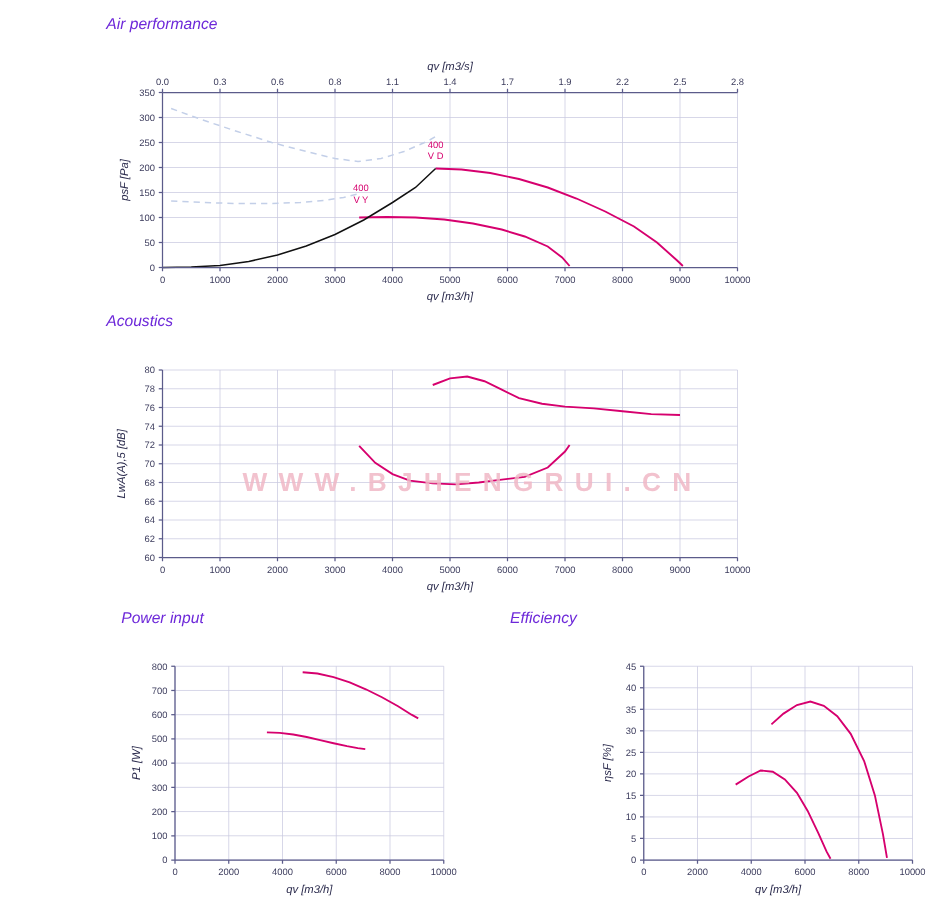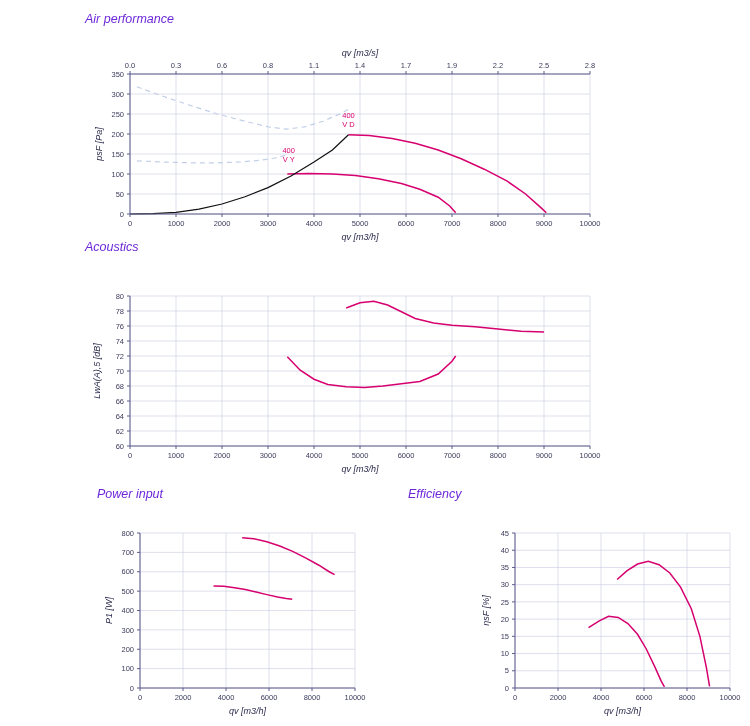--- a/index.html
+++ b/index.html
@@ -18,21 +18,21 @@
   .lbl-mag{font-size:7.5px;fill:#d6006e;font-family:"Liberation Sans",sans-serif;}
   
   .watermark{position:absolute;left:0;top:270px;width:750px;height:170px;pointer-events:none;}
   .wm-cn{position:absolute;left:28px;top:6px;width:700px;text-align:center;font-size:66px;font-weight:bold;color:#f0b8c6;letter-spacing:10px;font-family:"DejaVu Sans",sans-serif;opacity:.75;}
   .wm-url{position:absolute;left:28px;top:105px;width:700px;text-align:center;font-size:21px;font-weight:bold;color:#f0b8c6;letter-spacing:9px;font-family:"Liberation Sans",sans-serif;opacity:.85;}
 </style>
 </head>
 <body>
 
 <div class="section-title" style="left:85px;top:12px;">Air performance</div>
-<div class="section-title" style="left:85px;top:240px;">Acoustics</div>
+<div class="section-title" style="left:85px;top:250px;">Acoustics</div>
 <div class="section-title" style="left:97px;top:487px;">Power input</div>
 <div class="section-title" style="left:408px;top:487px;">Efficiency</div>
 
 <div class="panel" style="left:0;top:28px;">
   <svg id="svg-air" width="750" height="215">
       <line x1="130" y1="46" x2="130" y2="186" class="grid"></line>
       <line x1="176" y1="46" x2="176" y2="186" class="grid"></line>
       <line x1="222" y1="46" x2="222" y2="186" class="grid"></line>
       <line x1="268" y1="46" x2="268" y2="186" class="grid"></line>
       <line x1="314" y1="46" x2="314" y2="186" class="grid"></line>
@@ -314,13 +314,14 @@
       <line x1="137" y1="45.22222222222223" x2="140" y2="45.22222222222223" class="tick"></line>
       <text x="134" y="47.92222222222223" class="ticklabel" text-anchor="end">40</text>
       <line x1="137" y1="28" x2="140" y2="28" class="tick"></line>
       <text x="134" y="30.7" class="ticklabel" text-anchor="end">45</text>
       <text x="247.5" y="209" class="axtitle" text-anchor="middle">qv [m3/h]</text>
       <text x="0" y="0" class="axtitle" text-anchor="middle" transform="translate(114,105.5) rotate(-90)">ηsF [%]</text>
     </svg>
 </div>
 
 <div class="watermark">
+  <div class="wm-url">WWW.BJHENGRUI.CN</div>
 </div>
 
 </body></html>

